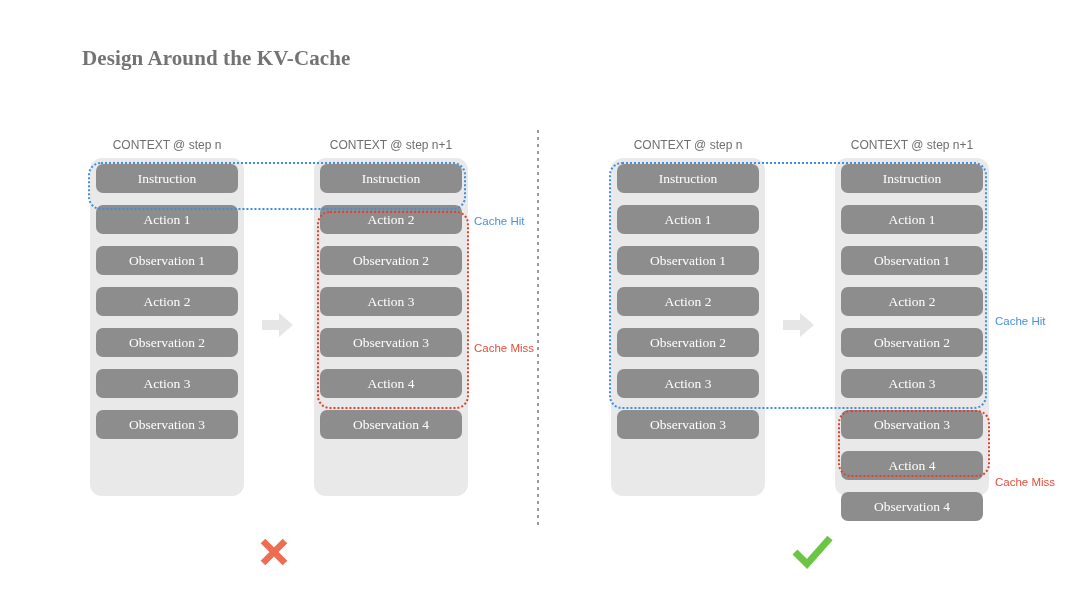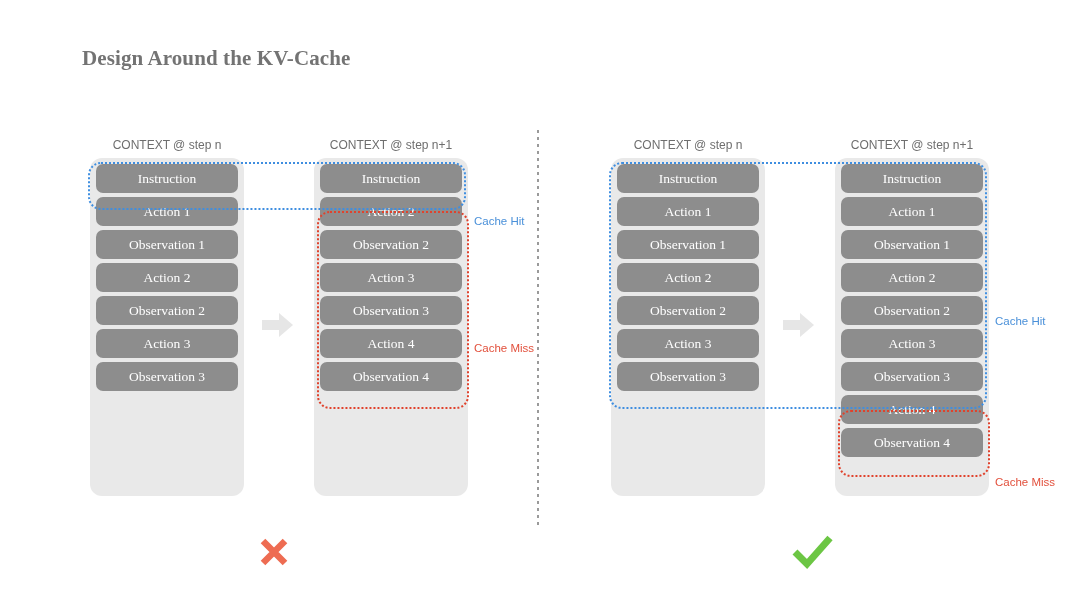--- a/index.html
+++ b/index.html
@@ -42,21 +42,21 @@
   }
   .col-body {
     position: absolute; left: 0; top: 0;
     width: 100%;
     background: #e9e9e9;
     border-radius: 12px;
     padding: 6px 6px;
   }
   .item {
     height: 29px;
-    margin-bottom: 4px;
+    margin-bottom: 12px;
     background: #8d8d8d;
     border-radius: 7px;
     color: #ffffff;
     font-family: "Liberation Serif", serif;
     font-size: 13.5px;
     display: flex;
     align-items: center;
     justify-content: center;
     white-space: nowrap;
   }

